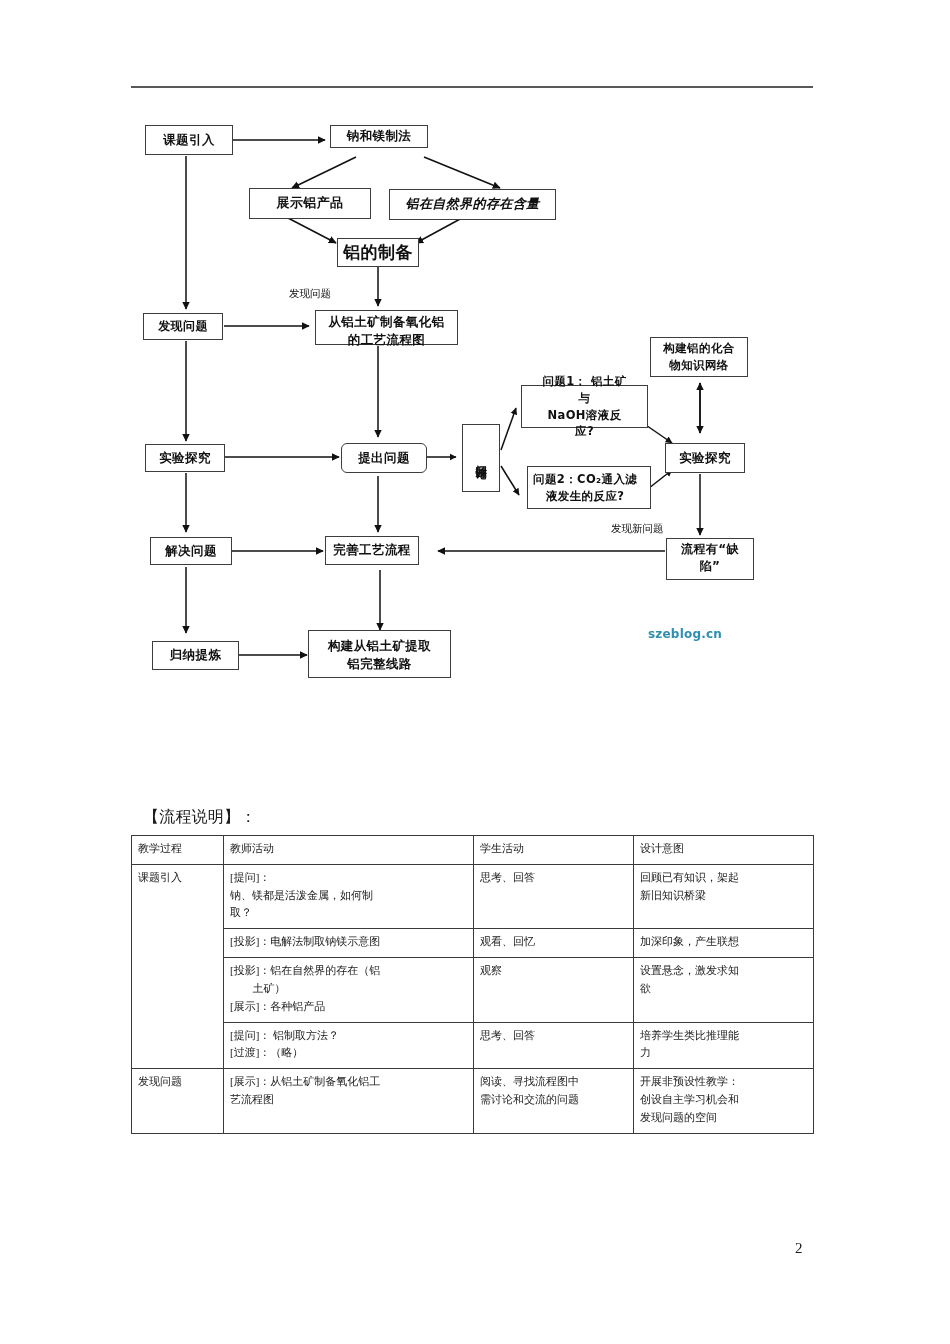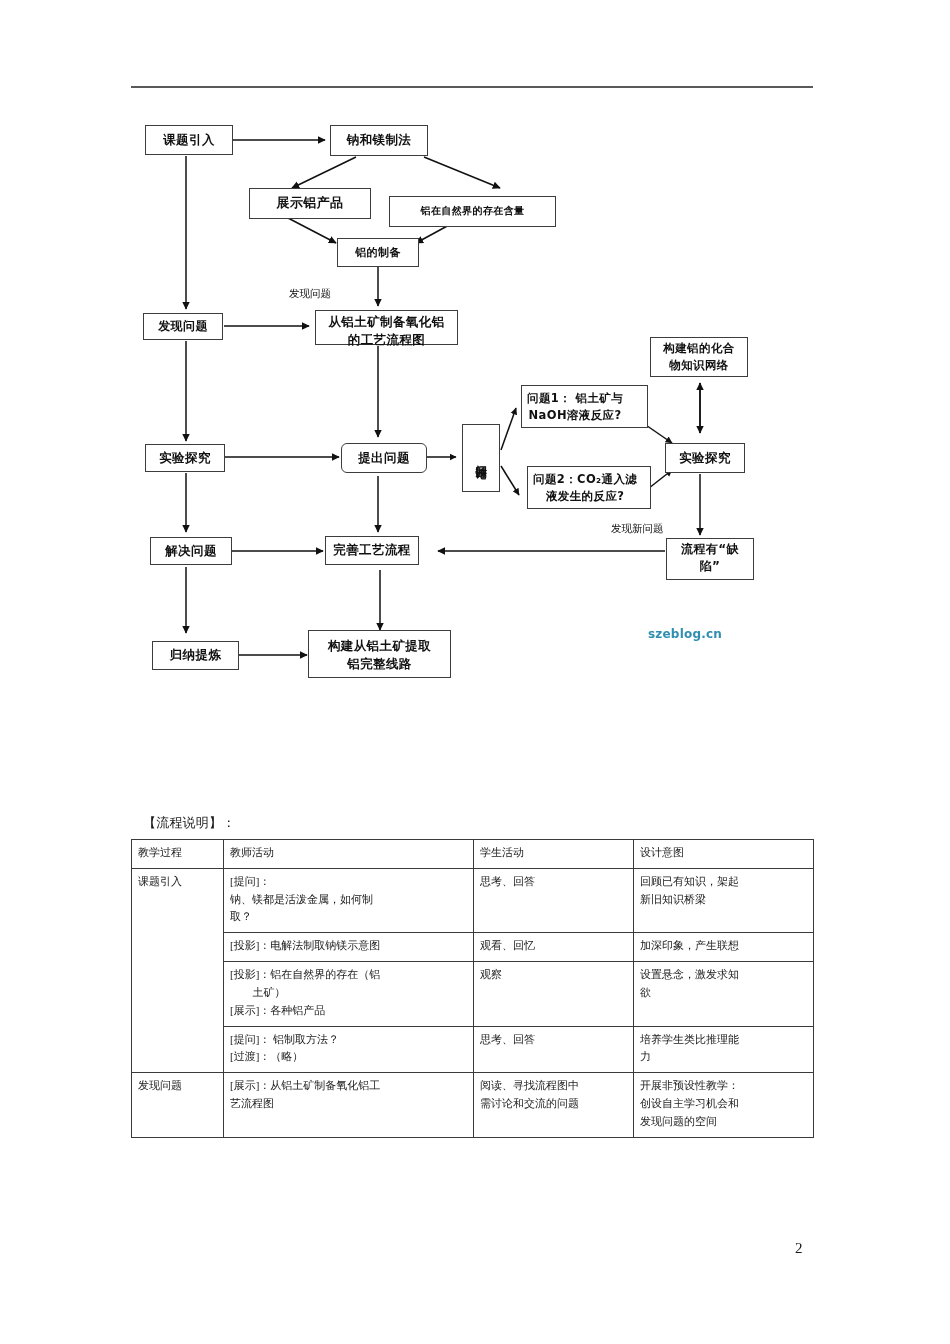--- a/index.html
+++ b/index.html
@@ -101,23 +101,23 @@
 
   
   #table-section {
     position: absolute;
     left: 131px;
     top: 798px;
     width: 682px;
   }
   .section-title {
     font-family: "Liberation Serif", serif;
-    font-size: 13px;
+    font-size: 16px;
     color: #1a1a1a;
-    margin: 16px 0 7px 12px;
+    margin: 9px 0 7px 12px;
     letter-spacing: 0.2px;
   }
   table.plan {
     border-collapse: collapse;
     width: 682px;
     table-layout: fixed;
     font-family: "Liberation Serif", serif;
     font-size: 11px;
     color: #1a1a1a;
   }
@@ -204,39 +204,39 @@
         <line x1="186" y1="567" x2="186" y2="633" marker-end="url(#ah)"></line>
 
         <line x1="380" y1="570" x2="380" y2="630" marker-end="url(#ah)"></line>
 
         <line x1="239" y1="655" x2="307" y2="655" marker-end="url(#ah)"></line>
       </g>
     </svg>
 
     <div class="fbox" style="left:145px; top:125px; width:88px; height:30px; font-size:12.5px;">课题引入</div>
 
-    <div class="fbox" style="left:330px; top:125px; width:98px; height:31px; font-size:12.5px;">钠和镁制法</div>
+    <div class="fbox" style="left:330px; top:125px; width:98px; height:23px; font-size:12.5px;">钠和镁制法</div>
 
     <div class="fbox" style="left:249px; top:188px; width:122px; height:31px; font-size:13px;">展示铝产品</div>
 
-    <div class="fbox" style="left:389px; top:196px; width:167px; height:31px; font-size:10px;">铝在自然界的存在含量</div>
-
-    <div class="fbox" style="left:337px; top:238px; width:82px; height:29px; font-size:11px;">铝的制备</div>
+    <div class="fbox" style="left:389px; top:189px; width:167px; height:31px; font-size:13px;font-style:italic;">铝在自然界的存在含量</div>
+
+    <div class="fbox" style="left:337px; top:238px; width:82px; height:29px; font-size:17px;">铝的制备</div>
 
     <div class="flabel" style="left:289px; top:287px;">发现问题</div>
 
     <div class="fbox" style="left:143px; top:313px; width:80px; height:27px; font-size:12px;">发现问题</div>
 
     <div class="fbox two-line" style="left:315px; top:310px; width:143px; height:35px; font-size:12.5px; white-space:pre-line; justify-content:center;">从铝土矿制备氧化铝
 的工艺流程图</div>
 
     <div class="fbox two-line" style="left:650px; top:337px; width:98px; height:40px; font-size:11.5px; white-space:pre-line; justify-content:center;">构建铝的化合
 物知识网络</div>
 
-    <div class="fbox two-line" style="left:521px; top:385px; width:127px; height:43px; font-size:11.5px; white-space:pre-line; justify-content:flex-start; align-items:center; padding:0 5px;">问题1： 铝土矿与
+    <div class="fbox two-line" style="left:521px; top:385px; width:127px; height:43px; font-size:11.5px; white-space:pre-line; justify-content:flex-start; align-items:center; padding:0 20px;">问题1： 铝土矿与
 NaOH溶液反应?</div>
 
     <div class="fbox two-line" style="left:527px; top:466px; width:124px; height:43px; font-size:11.5px; white-space:pre-line; justify-content:flex-start; align-items:center; padding:0 5px;">问题2：CO₂通入滤
 液发生的反应?</div>
 
     <div class="fbox vert" style="left:462px; top:424px; width:38px; height:68px; font-size:11.5px;">问题讨论</div>
 
     <div class="fbox" style="left:145px; top:444px; width:80px; height:28px; font-size:12.5px;">实验探究</div>
 
     <div class="fbox" style="left:341px; top:443px; width:86px; height:30px; font-size:12.5px;border-radius:6px;">提出问题</div>

